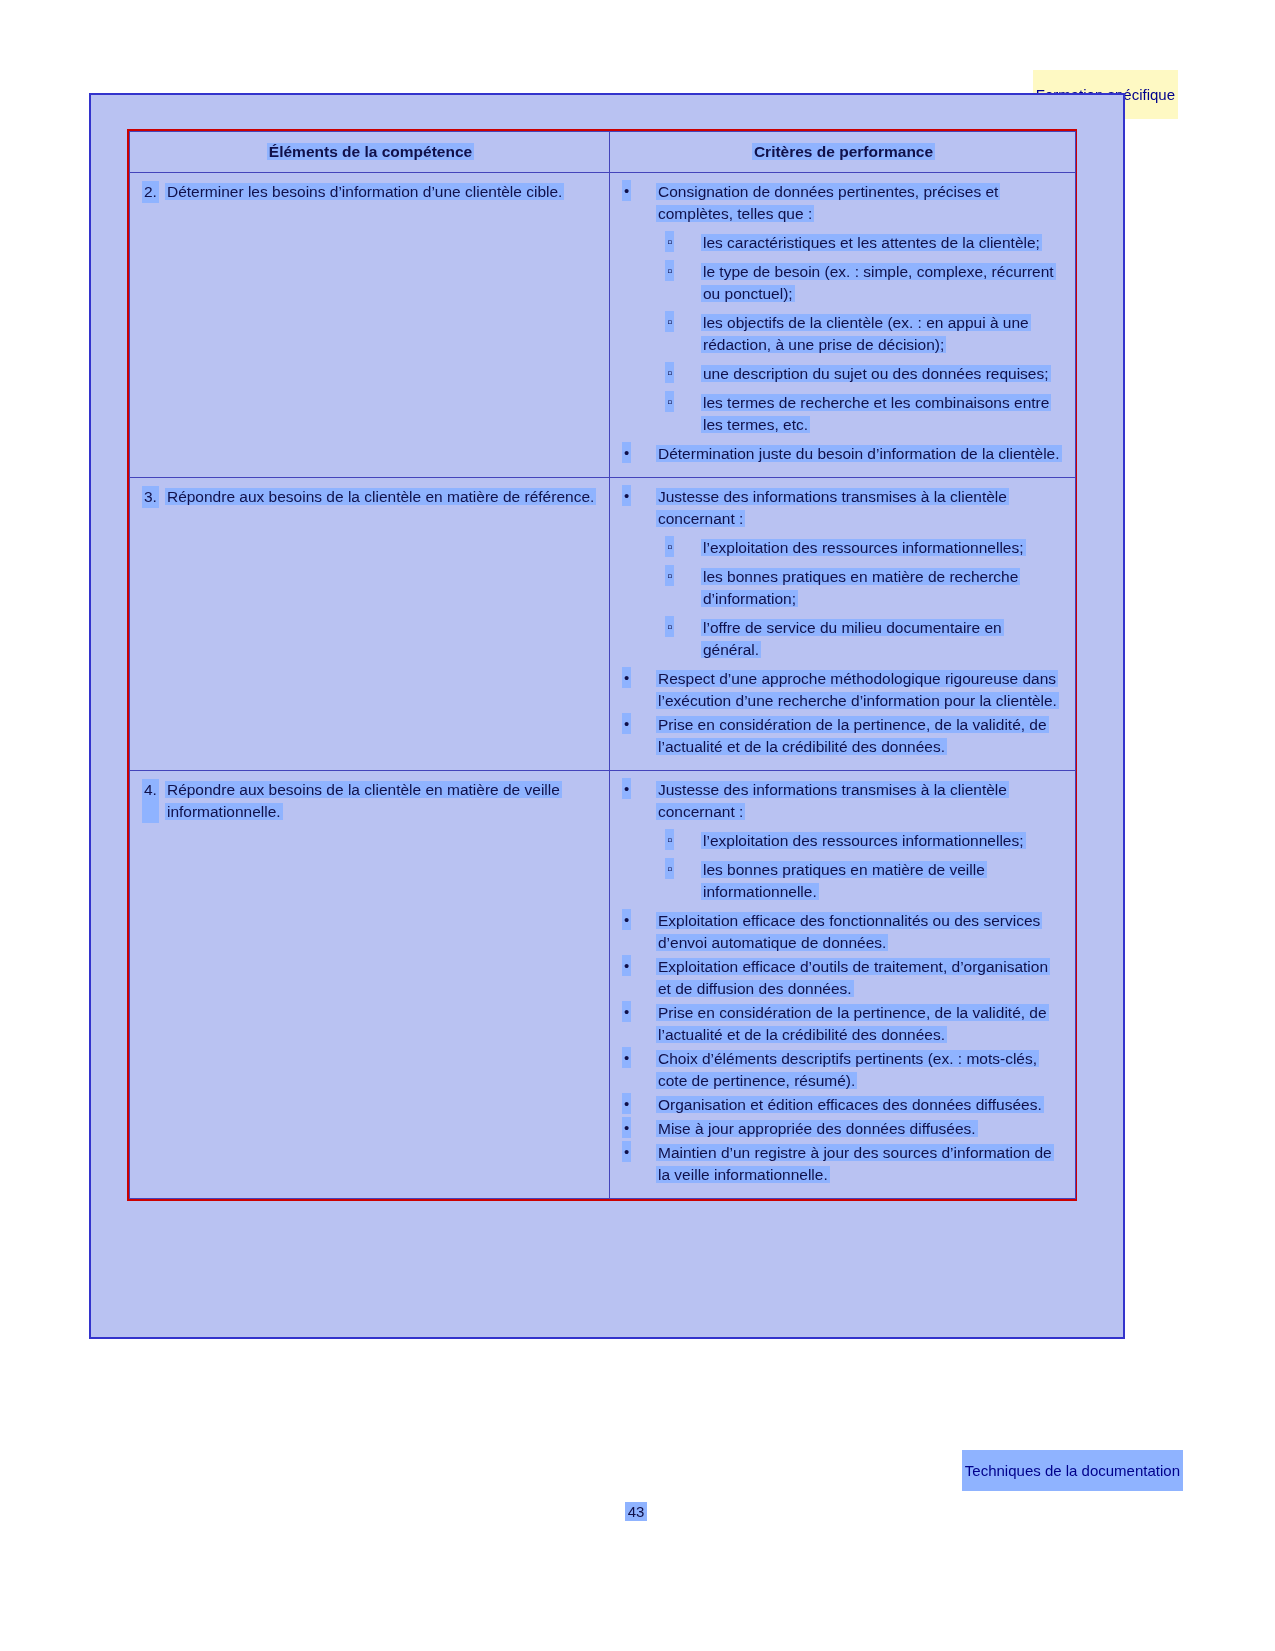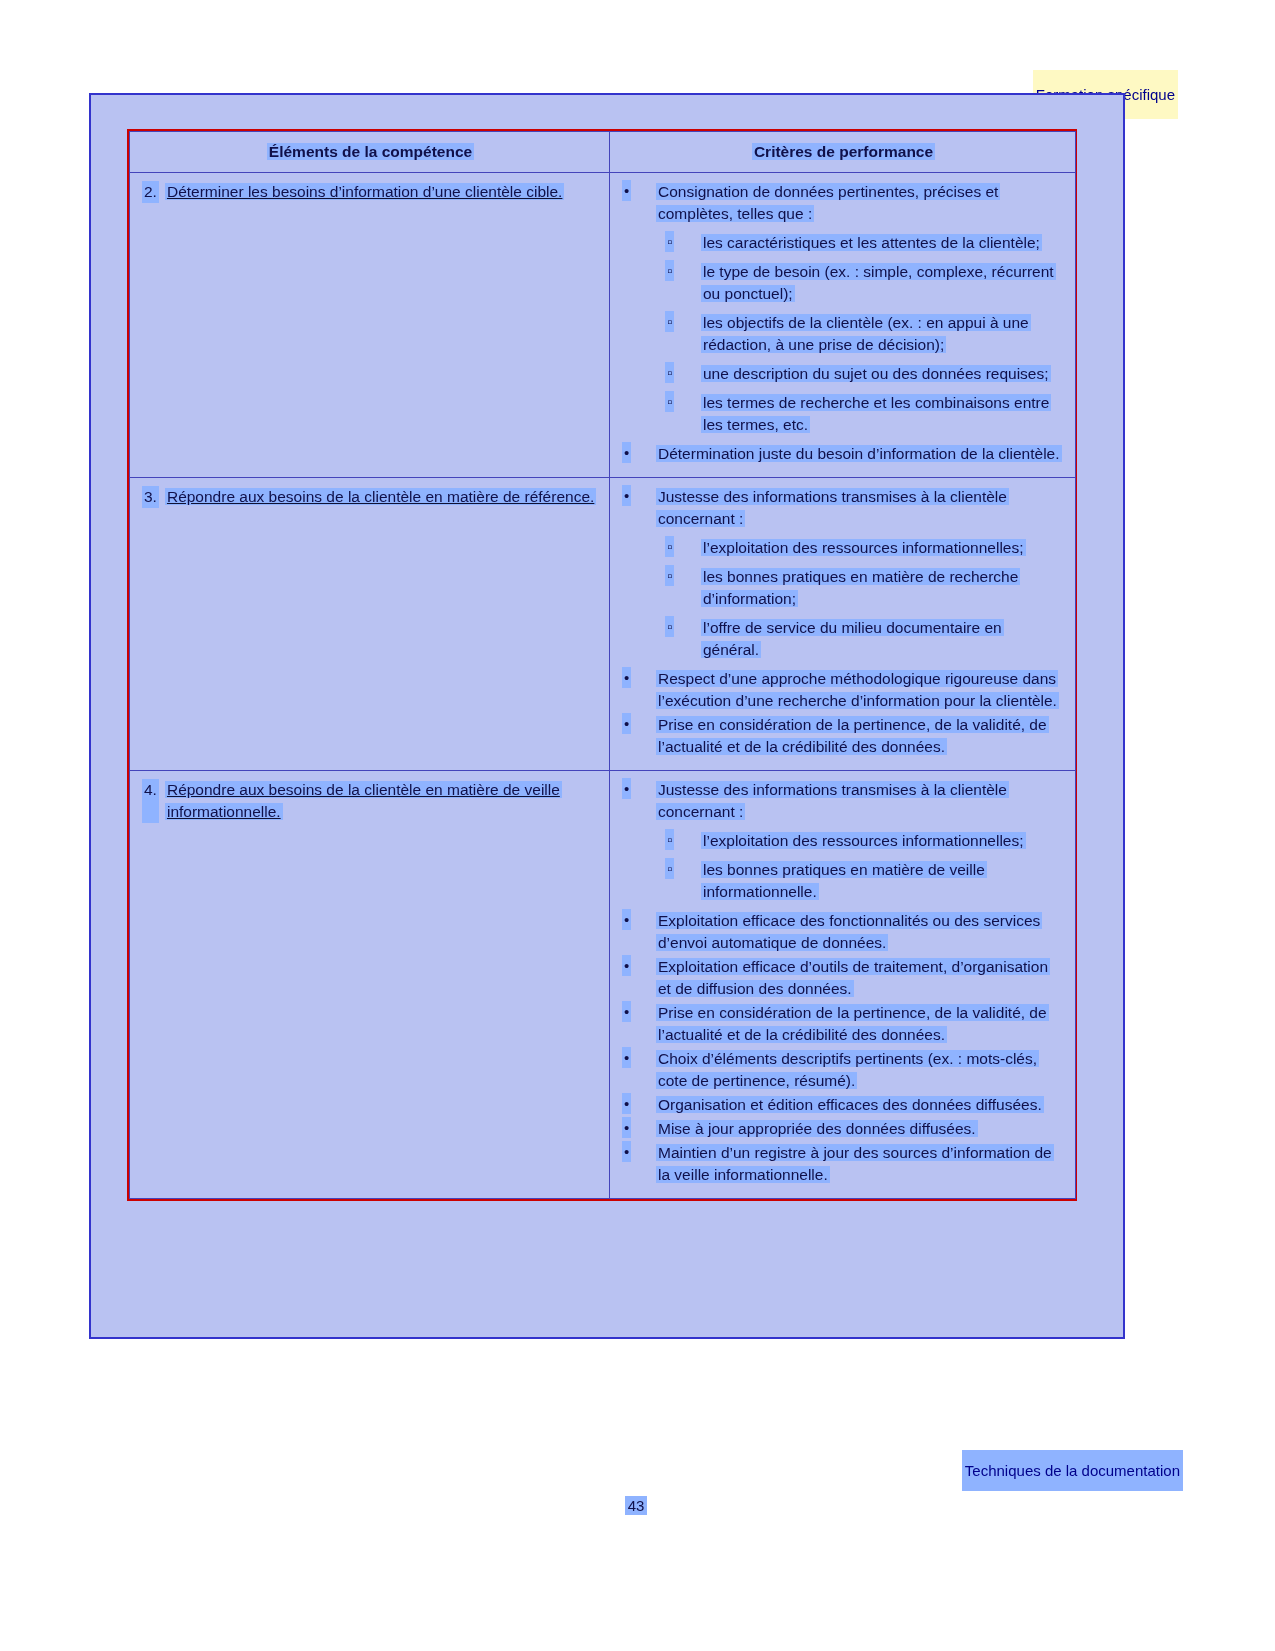--- a/index.html
+++ b/index.html
@@ -78,21 +78,21 @@
     -webkit-box-decoration-break: clone;
   }
   th .hl { font-weight: bold; }
 
   
   .elem {
     display: flex;
     gap: 6px;
   }
   .elem .num { flex: 0 0 auto; }
-  .elem .txt { flex: 1 1 auto; text-decoration: underline; }
+  .elem .txt { flex: 1 1 auto; }
 
   
   ul.lvl1 {
     list-style: none;
     margin: 0;
     padding: 0;
   }
   ul.lvl1 > li {
     position: relative;
     padding-left: 34px;
@@ -135,21 +135,21 @@
     bottom: 160px;
     right: 92px;
     font-size: 15px;
     color: #00008b;
     background: #8fb3ff;
     padding: 12px 3px;
     white-space: nowrap;
   }
   .footer-page {
     position: absolute;
-    bottom: 137px;
+    bottom: 131px;
     left: 0;
     width: 1272px;
     text-align: center;
     font-size: 15px;
     color: #00008b;
   }
   .footer-page .hl { padding: 1px 3px; }
 </style>
 </head>
 <body>

